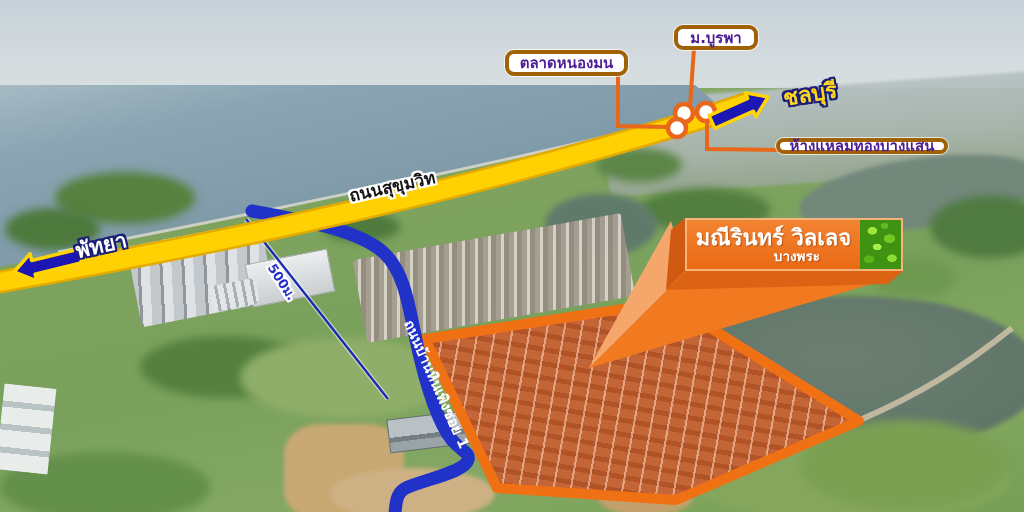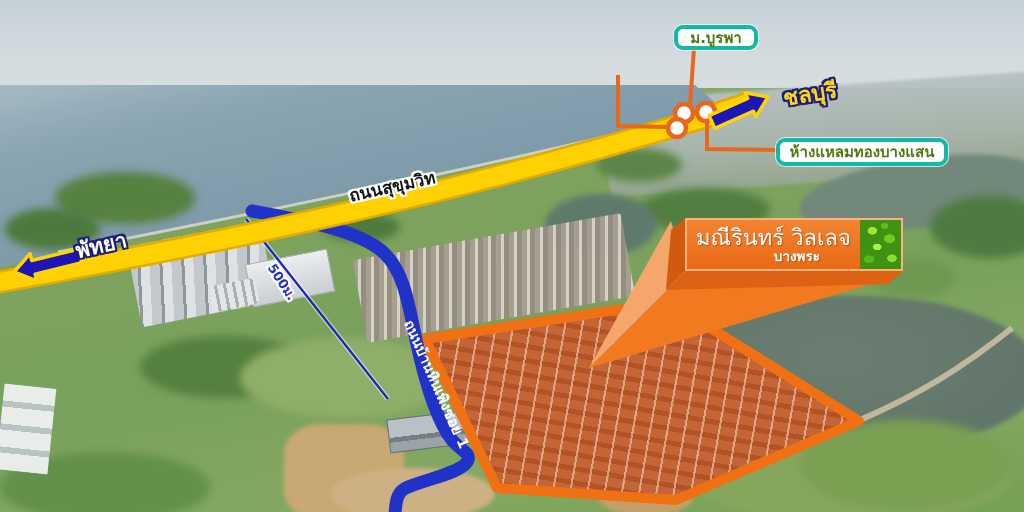--- a/index.html
+++ b/index.html
@@ -41,29 +41,29 @@
          repeating-linear-gradient(10deg,rgba(130,40,12,.38) 0 5px,rgba(0,0,0,0) 5px 14px),
          radial-gradient(260px 120px at 35% 45%,rgba(235,125,60,.45),rgba(0,0,0,0) 70%);}
   
   .t{white-space:nowrap;font-weight:bold;transform-origin:center;}
   .outline-navy{text-shadow:-2px -2px 0 #1b1f78,2px -2px 0 #1b1f78,-2px 2px 0 #1b1f78,2px 2px 0 #1b1f78,
         -2px 0 0 #1b1f78,2px 0 0 #1b1f78,0 -2px 0 #1b1f78,0 2px 0 #1b1f78;}
   .outline-white{text-shadow:-2px -2px 0 #fff,2px -2px 0 #fff,-2px 2px 0 #fff,2px 2px 0 #fff,
         -2px 0 0 #fff,2px 0 0 #fff,0 -2px 0 #fff,0 2px 0 #fff;}
   
   .lbox{display:flex;align-items:center;justify-content:center;background:#fff;
-        border:4px solid #14b8a6;border-radius:9px;color:#4d7c0f;font-weight:bold;
+        border:4px solid #a16207;border-radius:9px;color:#4c1d95;font-weight:bold;
         font-size:15px;white-space:nowrap;box-shadow:0 0 0 1px rgba(255,255,255,.7);}
   
   .project{left:685px;top:218px;width:218px;height:53px;display:flex;
         background:linear-gradient(180deg,#f28432,#ea6a15);
         border:2px solid #f8b27c;}
   .project .txt{position:relative;flex:1;display:flex;flex-direction:column;
         align-items:center;justify-content:center;color:#fff;line-height:1.05;}
-  .project .name{position:relative;font-size:22px;font-weight:normal;
+  .project .name{position:relative;font-size:22px;font-weight:bold;
         text-shadow:1px 1px 1px rgba(120,40,0,.45);}
   .project .sub{position:relative;font-size:13.5px;font-weight:bold;align-self:flex-end;
         margin-right:40px;text-shadow:1px 1px 1px rgba(120,40,0,.45);}
   .leaf{position:relative;width:41px;height:100%;flex:none;background-color:#3f9212;
         background-image:
           radial-gradient(10px 8px at 30% 22%,#9fe53a 0 45%,transparent 50%),
           radial-gradient(12px 9px at 72% 38%,#72c922 0 45%,transparent 50%),
           radial-gradient(9px 7px at 42% 55%,#a8ef4e 0 45%,transparent 50%),
           radial-gradient(11px 8px at 22% 80%,#5cb51a 0 45%,transparent 50%),
           radial-gradient(10px 8px at 78% 78%,#8edd33 0 45%,transparent 50%),
@@ -134,24 +134,27 @@
     <polygon points="685,271 903,271 888,284 666,290" fill="#dd6314"></polygon>
 
     <circle cx="684" cy="113" r="9" fill="#fff" stroke="#e8671b" stroke-width="4.5"></circle>
     <circle cx="706" cy="112" r="9" fill="#fff" stroke="#e8671b" stroke-width="4.5"></circle>
     <circle cx="677" cy="128" r="9" fill="#fff" stroke="#e8671b" stroke-width="4.5"></circle>
 
     <polygon points="78.3,249.2 31.7,260.5 30.1,253.7 14,272 36.7,280.9 35.1,274.1 81.7,262.8" fill="#1c16b4" stroke="#ffd400" stroke-width="3.5" stroke-linejoin="round"></polygon>
     <polygon points="714.9,128.4 753.5,111.2 755.9,116.7 768,97 745.3,92.9 747.7,98.4 709.1,115.6" fill="#1c16b4" stroke="#ffd400" stroke-width="3.5" stroke-linejoin="round"></polygon>
   </svg>
 
+  <div class="lbox" style="left:505px;top:50px;width:123px;height:26px;">
+    <span>ตลาดหนองมน</span>
+  </div>
   <div class="lbox" style="left:674px;top:25px;width:84px;height:25px;">
     <span>ม.บูรพา</span>
   </div>
-  <div class="lbox" style="left:776px;top:138px;width:172px;height:28px;">
+  <div class="lbox" style="left:776px;top:138px;width:172px;height:16px;">
     <span>ห้างแหลมทองบางแสน</span>
   </div>
 
   <div class="t outline-navy" style="left:810px;top:94px;transform:translate(-50%,-50%) rotate(-9deg);font-size:22px;color:#ffd81e;">ชลบุรี</div>
   <div class="t outline-navy" style="left:101px;top:245px;transform:translate(-50%,-50%) rotate(-13deg);font-size:21px;color:#ffffff;">พัทยา</div>
 
   <div class="t outline-white" style="left:392px;top:186px;transform:translate(-50%,-50%) rotate(-12.5deg);font-size:17px;color:#141414;">ถนนสุขุมวิท</div>
   <div class="t" style="left:437px;top:384px;transform:translate(-50%,-50%) rotate(66deg);font-size:14.5px;color:#ffffff;">ถนนบ้านหินเพิงซอย 1</div>
   <div class="t outline-white" style="left:282px;top:282px;transform:translate(-50%,-50%) rotate(57deg);font-size:13px;color:#2430c8;">500ม.</div>
 

